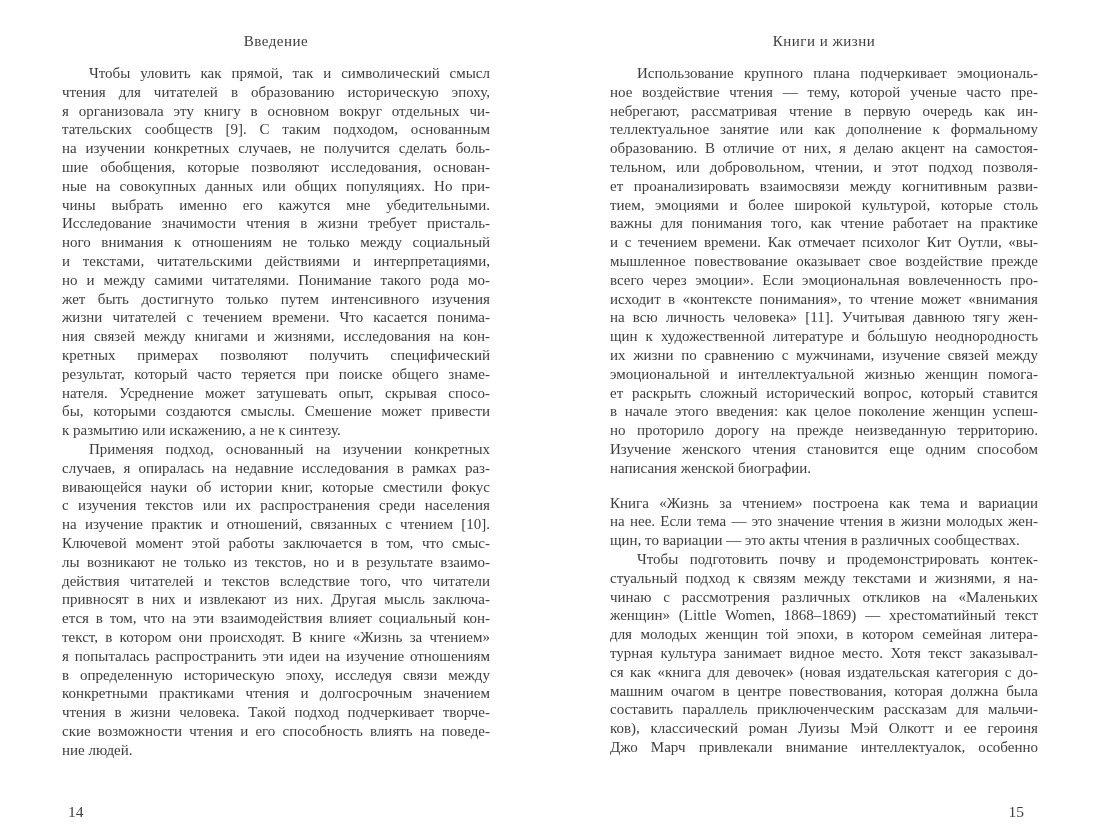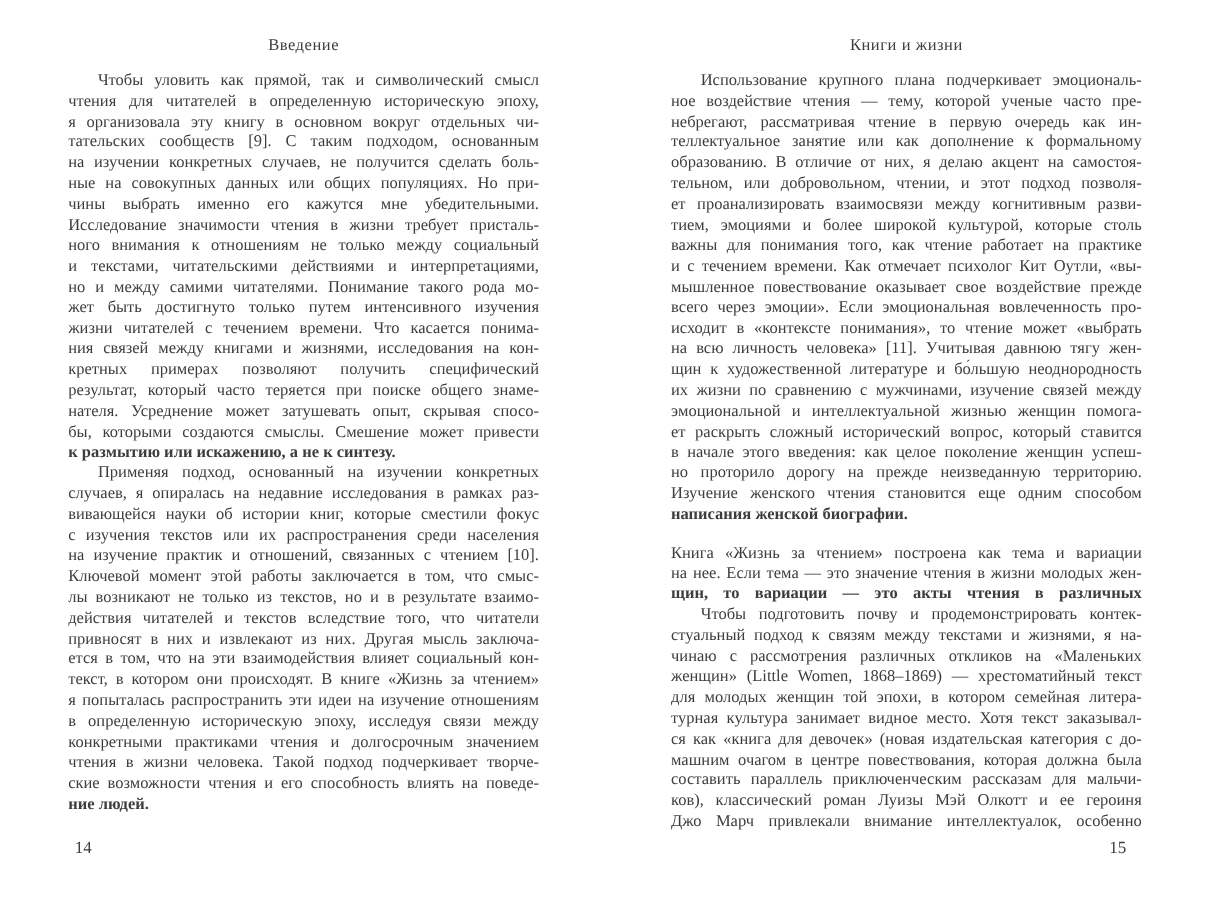--- a/index.html
+++ b/index.html
@@ -42,41 +42,42 @@
     font-size: 15px;
     line-height: 18.8px;
     height: 18.8px;
     overflow: hidden;
     text-align: justify;
     text-align-last: justify;
     text-justify: inter-word;
     white-space: normal;
   }
   .line.indent { text-indent: 27px; }
-  .line.pend   { text-align-last: left; font-weight: bold; }
+  .line.pend   { text-align-last: left; }
   .spacer { height: 16px; }
   .page-number {
     position: absolute;
-    top: 762px;
+    top: 803px;
     font-size: 15.5px;
   }
   .page-number.num-left  { left: 6px; }
   .page-number.num-right { right: 14px; text-align: center; }
 </style>
 </head>
 <body>
 
 <div class="page page-left">
   <div class="running-header">Введение</div>
   <div class="page-body">
       <div class="line indent">Чтобы уловить как прямой, так и символический смысл</div>
-      <div class="line">чтения для читателей в определенную историческую эпоху,</div>
+      <div class="line">чтения для читателей в образованию историческую эпоху,</div>
       <div class="line">я организовала эту книгу в основном вокруг отдельных чи-</div>
       <div class="line">тательских сообществ [9]. С таким подходом, основанным</div>
       <div class="line">на изучении конкретных случаев, не получится сделать боль-</div>
+      <div class="line">шие обобщения, которые позволяют исследования, основан-</div>
       <div class="line">ные на совокупных данных или общих популяциях. Но при-</div>
       <div class="line">чины выбрать именно его кажутся мне убедительными.</div>
       <div class="line">Исследование значимости чтения в жизни требует присталь-</div>
       <div class="line">ного внимания к отношениям не только между социальный</div>
       <div class="line">и текстами, читательскими действиями и интерпретациями,</div>
       <div class="line">но и между самими читателями. Понимание такого рода мо-</div>
       <div class="line">жет быть достигнуто только путем интенсивного изучения</div>
       <div class="line">жизни читателей с течением времени. Что касается понима-</div>
       <div class="line">ния связей между книгами и жизнями, исследования на кон-</div>
       <div class="line">кретных примерах позволяют получить специфический</div>
@@ -113,21 +114,21 @@
       <div class="line">небрегают, рассматривая чтение в первую очередь как ин-</div>
       <div class="line">теллектуальное занятие или как дополнение к формальному</div>
       <div class="line">образованию. В отличие от них, я делаю акцент на самостоя-</div>
       <div class="line">тельном, или добровольном, чтении, и этот подход позволя-</div>
       <div class="line">ет проанализировать взаимосвязи между когнитивным разви-</div>
       <div class="line">тием, эмоциями и более широкой культурой, которые столь</div>
       <div class="line">важны для понимания того, как чтение работает на практике</div>
       <div class="line">и с течением времени. Как отмечает психолог Кит Оутли, «вы-</div>
       <div class="line">мышленное повествование оказывает свое воздействие прежде</div>
       <div class="line">всего через эмоции». Если эмоциональная вовлеченность про-</div>
-      <div class="line">исходит в «контексте понимания», то чтение может «выбрать</div>
+      <div class="line">исходит в «контексте понимания», то чтение может «внимания</div>
       <div class="line">на всю личность человека» [11]. Учитывая давнюю тягу жен-</div>
       <div class="line">щин к художественной литературе и бо́льшую неоднородность</div>
       <div class="line">их жизни по сравнению с мужчинами, изучение связей между</div>
       <div class="line">эмоциональной и интеллектуальной жизнью женщин помога-</div>
       <div class="line">ет раскрыть сложный исторический вопрос, который ставится</div>
       <div class="line">в начале этого введения: как целое поколение женщин успеш-</div>
       <div class="line">но проторило дорогу на прежде неизведанную территорию.</div>
       <div class="line">Изучение женского чтения становится еще одним способом</div>
       <div class="line pend">написания женской биографии.</div>
       <div class="spacer"></div>

